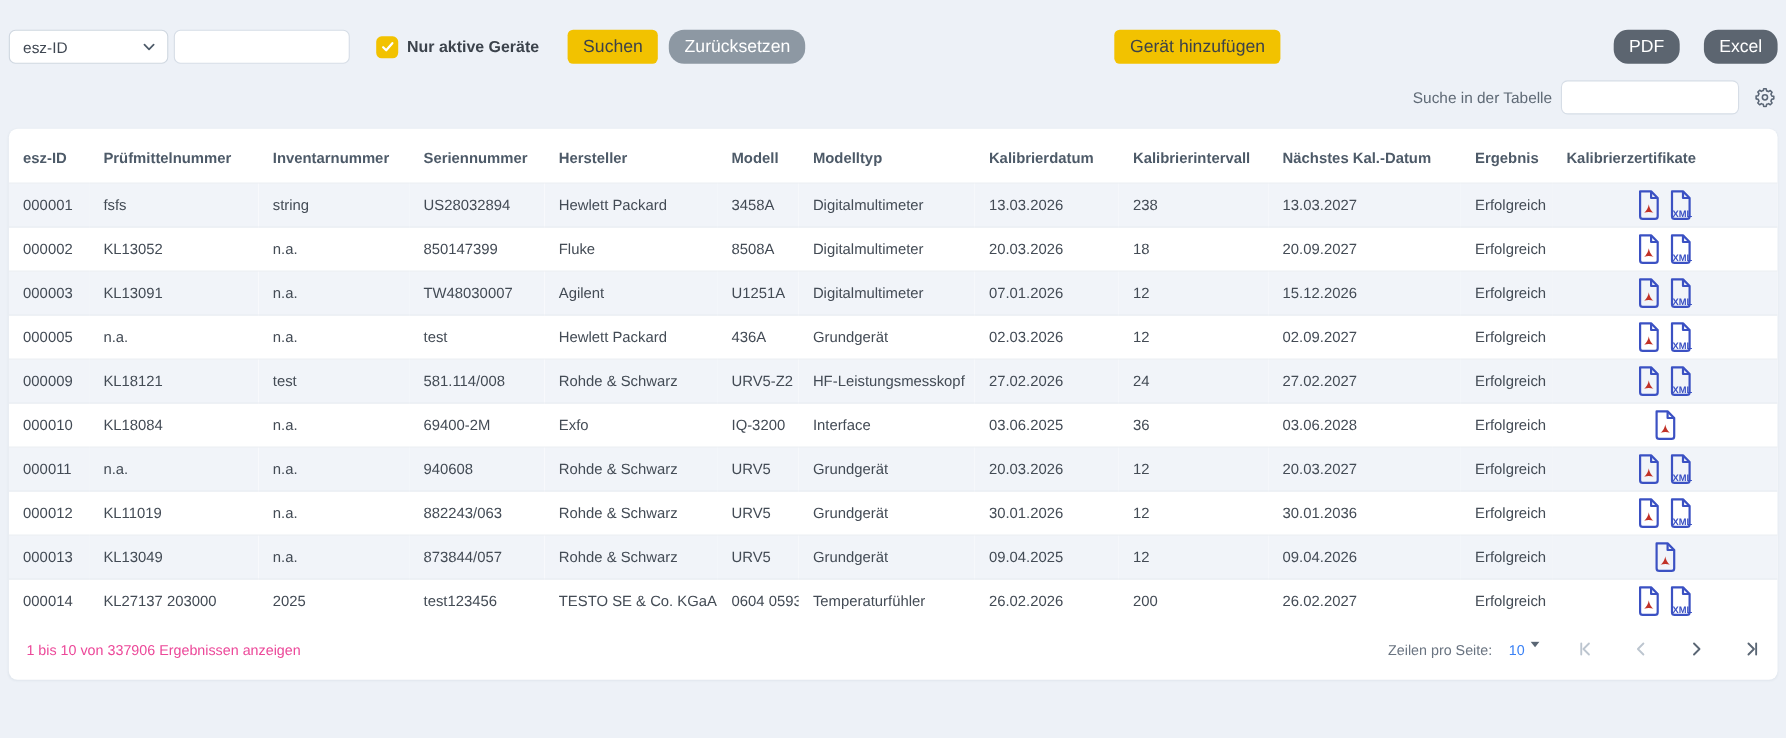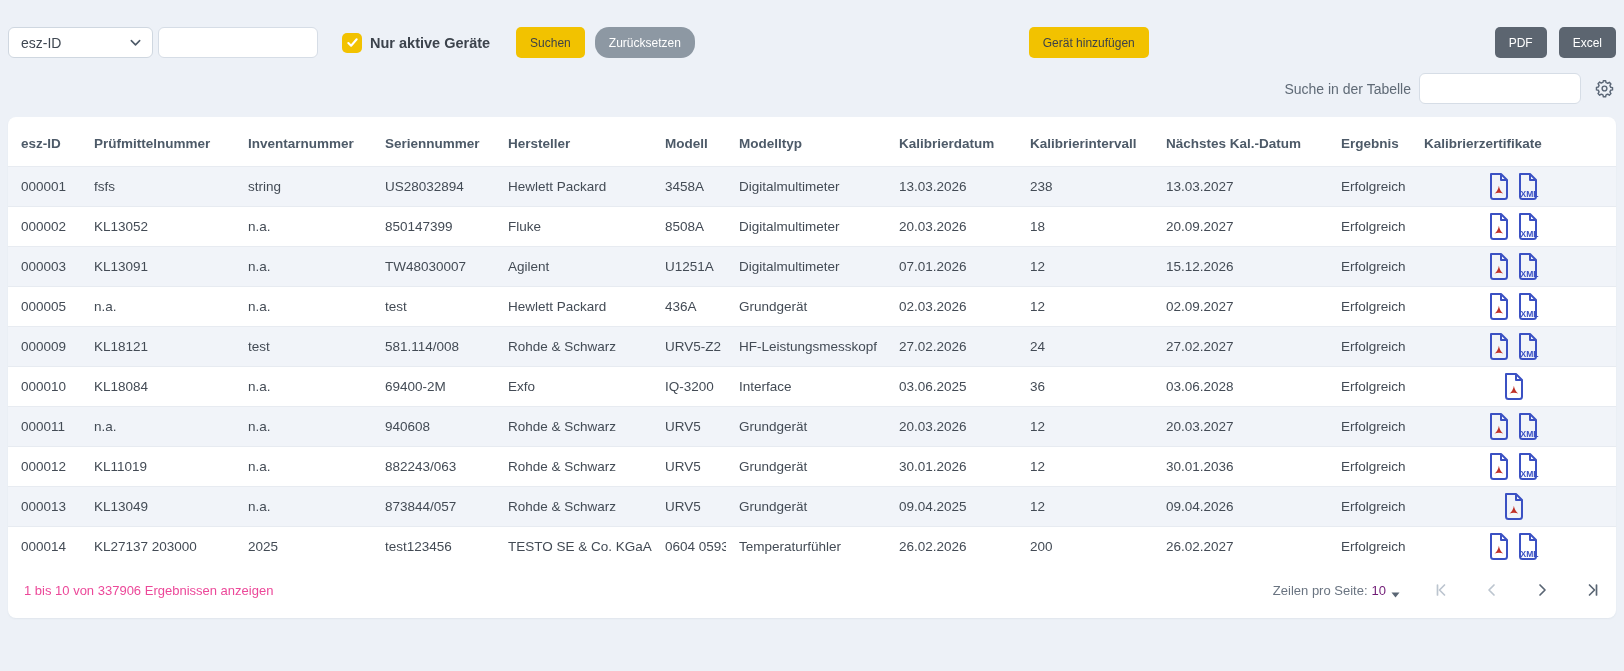--- a/index.html
+++ b/index.html
@@ -28,31 +28,31 @@
   }
   .filter-input{width:160px;margin-left:5px;}
   .chk-wrap{display:flex;align-items:center;margin-left:24px;cursor:pointer;}
   .checkbox{
     width:20px;height:20px;border-radius:5px;background:#c8d0da;
     display:inline-flex;align-items:center;justify-content:center;flex:none;
   }
   .checkbox.checked{background:var(--accent-yellow,#f2c200);}
   .chk-label{margin-left:8px;font-size:14.5px;color:#3c434c;font-weight:700;}
   .btn{
-    height:31px;border:none;border-radius:5px;padding:0 14px;font-size:12px;
+    height:31px;border:none;border-radius:5px;padding:0 14px;font-size:16px;
     font-family:inherit;cursor:pointer;display:inline-flex;align-items:center;white-space:nowrap;
   }
   .btn.gold{background:var(--accent-yellow,#f2c200);color:#3d4248;}
   .btn.gray{background:var(--button-gray,#8d98a3);color:#fff;}
   .btn.dark{background:var(--button-dark,#5c6570);color:#fff;}
   .btn-search{margin-left:26px;}
   .btn-reset{margin-left:10px;border-radius:14px;}
   .btn-add{margin-left:auto;}
   .export-group{margin-left:auto;display:flex;}
-  .export-group .btn{margin-left:12px;}
+  .export-group .btn{margin-left:22px;border-radius:13px;}
   
   .search-row{display:flex;align-items:center;justify-content:flex-end;margin-top:15px;padding-right:2px;}
   .search-row .lbl{font-size:14px;color:#5f6a76;margin-right:8px;}
   .table-search-input{width:162px;}
   .gear-btn{margin-left:14px;display:inline-flex;cursor:pointer;}
   
   .card{background:#fff;border-radius:8px;margin-top:13px;overflow:hidden;box-shadow:0 1px 2px rgba(40,60,90,.06);}
   table{width:100%;border-collapse:collapse;table-layout:fixed;}
   th{
     text-align:left;font-size:13.5px;font-weight:700;color:#4d5a68;
@@ -62,21 +62,21 @@
     font-size:13.5px;color:#434b55;padding:12px 13px;border-top:1px solid #e7ebf1;
     overflow:hidden;white-space:nowrap;vertical-align:middle;
   }
   tbody tr:nth-child(odd){background:var(--row-stripe,#f1f4f9);}
   td.certs{text-align:center;padding-top:5px;padding-bottom:5px;}
   .cert{display:inline-flex;vertical-align:middle;cursor:pointer;margin:0 1px;}
   
   .card-footer{display:flex;align-items:center;justify-content:space-between;padding:16px 16px 20px 16px;}
   .results{font-size:13px;color:#ec4899;}
   .pager{display:flex;align-items:center;font-size:13px;color:#6a7481;}
-  .rpp{display:inline-flex;align-items:flex-end;margin-left:4px;color:#701a75;cursor:pointer;}
+  .rpp{display:inline-flex;align-items:flex-start;margin-left:15px;color:#3b82f6;cursor:pointer;}
   .rpp svg{margin-left:5px;}
   .pg-btn{background:none;border:none;padding:0;margin-left:34px;display:inline-flex;cursor:pointer;}
   .pg-btn.disabled{cursor:default;}
   
   .ico-enabled{stroke:#5a6674;}
   .ico-disabled{stroke:#bcc5cf;}
 </style>
 </head>
 <body>
 

